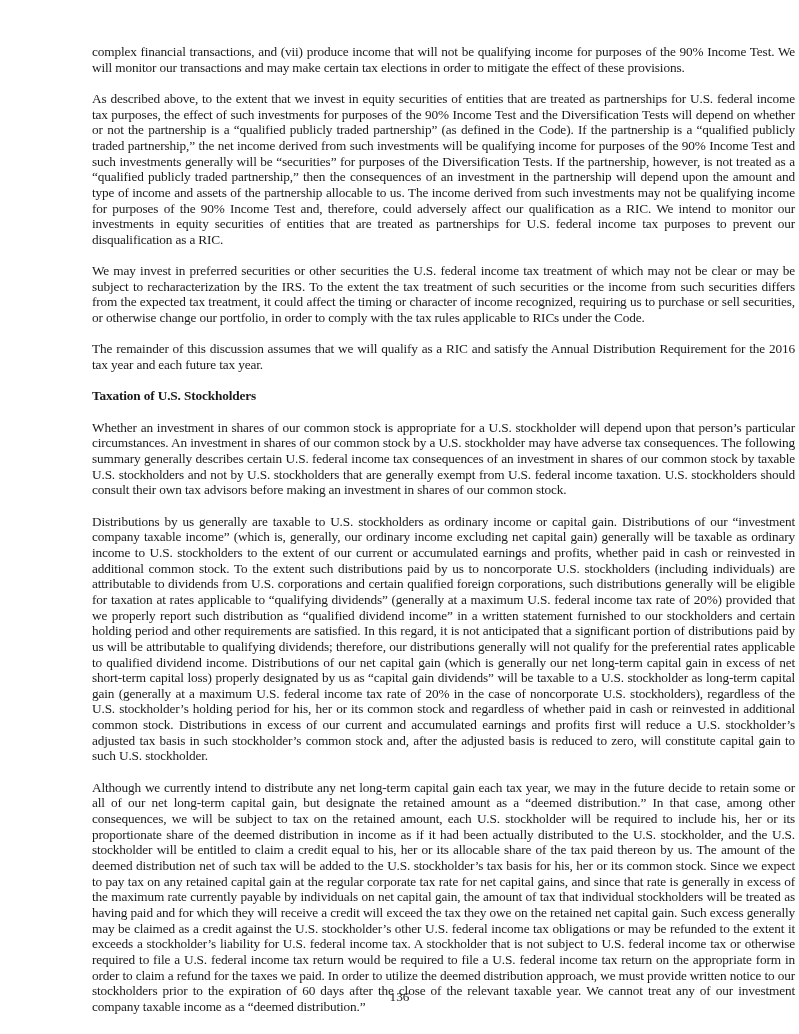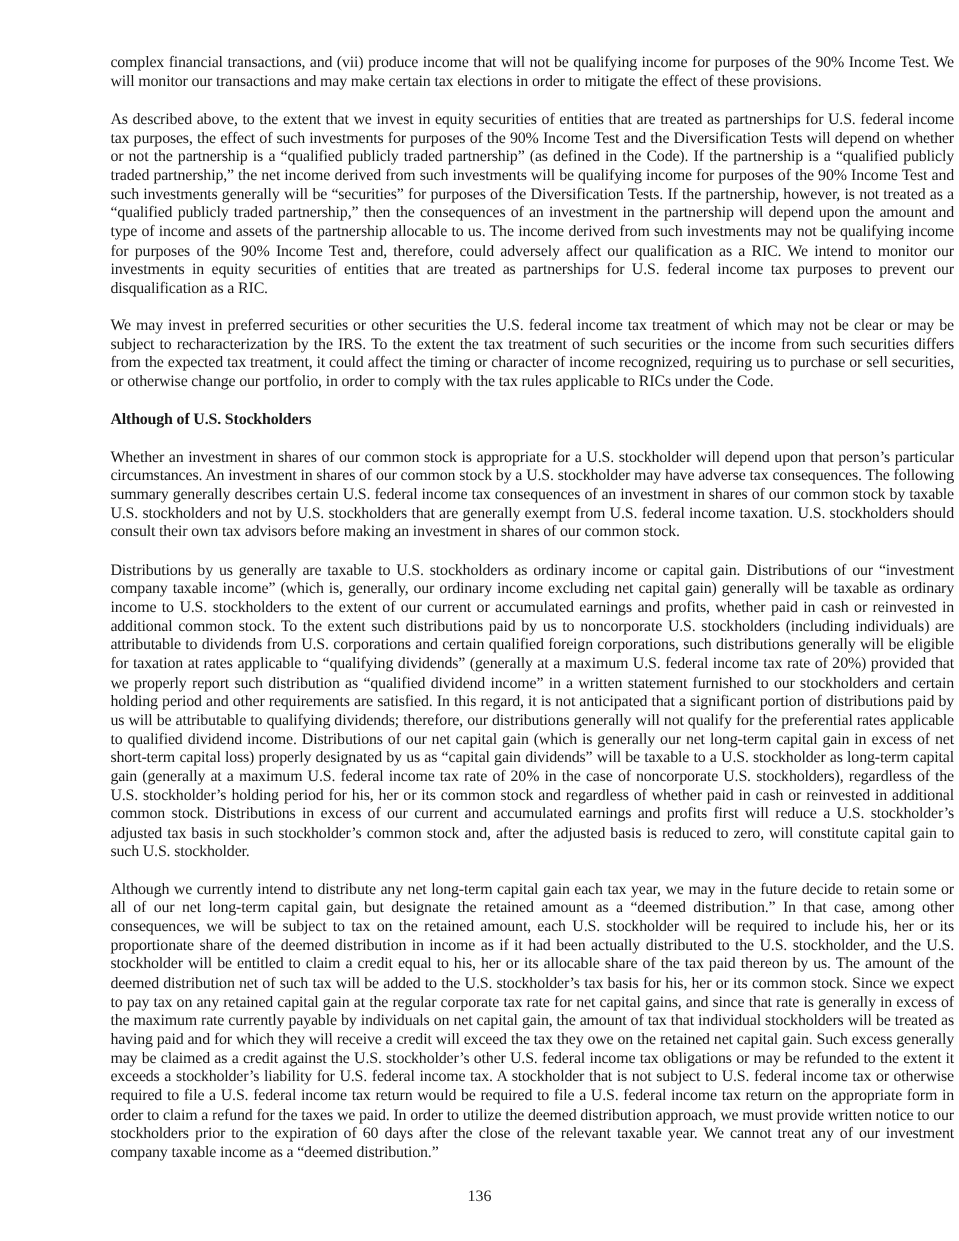--- a/index.html
+++ b/index.html
@@ -39,19 +39,20 @@
     color: #1a1a1a;
   }
 </style>
 </head>
 <body>
 
 <div class="page">
   <p>complex financial transactions, and (vii) produce income that will not be qualifying income for purposes of the 90% Income Test. We will monitor our transactions and may make certain tax elections in order to mitigate the effect of these provisions.</p>
   <p>As described above, to the extent that we invest in equity securities of entities that are treated as partnerships for U.S. federal income tax purposes, the effect of such investments for purposes of the 90% Income Test and the Diversification Tests will depend on whether or not the partnership is a “qualified publicly traded partnership” (as defined in the Code). If the partnership is a “qualified publicly traded partnership,” the net income derived from such investments will be qualifying income for purposes of the 90% Income Test and such investments generally will be “securities” for purposes of the Diversification Tests. If the partnership, however, is not treated as a “qualified publicly traded partnership,” then the consequences of an investment in the partnership will depend upon the amount and type of income and assets of the partnership allocable to us. The income derived from such investments may not be qualifying income for purposes of the 90% Income Test and, therefore, could adversely affect our qualification as a RIC. We intend to monitor our investments in equity securities of entities that are treated as partnerships for U.S. federal income tax purposes to prevent our disqualification as a RIC.</p>
   <p>We may invest in preferred securities or other securities the U.S. federal income tax treatment of which may not be clear or may be subject to recharacterization by the IRS. To the extent the tax treatment of such securities or the income from such securities differs from the expected tax treatment, it could affect the timing or character of income recognized, requiring us to purchase or sell securities, or otherwise change our portfolio, in order to comply with the tax rules applicable to RICs under the Code.</p>
-  <h3>Although of U.S. Stockholders</h3>
+  <p>The remainder of this discussion assumes that we will qualify as a RIC and satisfy the Annual Distribution Requirement for the 2016 tax year and each future tax year.</p>
+  <h3>Taxation of U.S. Stockholders</h3>
   <p>Whether an investment in shares of our common stock is appropriate for a U.S. stockholder will depend upon that person’s particular circumstances. An investment in shares of our common stock by a U.S. stockholder may have adverse tax consequences. The following summary generally describes certain U.S. federal income tax consequences of an investment in shares of our common stock by taxable U.S. stockholders and not by U.S. stockholders that are generally exempt from U.S. federal income taxation. U.S. stockholders should consult their own tax advisors before making an investment in shares of our common stock.</p>
   <p>Distributions by us generally are taxable to U.S. stockholders as ordinary income or capital gain. Distributions of our “investment company taxable income” (which is, generally, our ordinary income excluding net capital gain) generally will be taxable as ordinary income to U.S. stockholders to the extent of our current or accumulated earnings and profits, whether paid in cash or reinvested in additional common stock. To the extent such distributions paid by us to noncorporate U.S. stockholders (including individuals) are attributable to dividends from U.S. corporations and certain qualified foreign corporations, such distributions generally will be eligible for taxation at rates applicable to “qualifying dividends” (generally at a maximum U.S. federal income tax rate of 20%) provided that we properly report such distribution as “qualified dividend income” in a written statement furnished to our stockholders and certain holding period and other requirements are satisfied. In this regard, it is not anticipated that a significant portion of distributions paid by us will be attributable to qualifying dividends; therefore, our distributions generally will not qualify for the preferential rates applicable to qualified dividend income. Distributions of our net capital gain (which is generally our net long-term capital gain in excess of net short-term capital loss) properly designated by us as “capital gain dividends” will be taxable to a U.S. stockholder as long-term capital gain (generally at a maximum U.S. federal income tax rate of 20% in the case of noncorporate U.S. stockholders), regardless of the U.S. stockholder’s holding period for his, her or its common stock and regardless of whether paid in cash or reinvested in additional common stock. Distributions in excess of our current and accumulated earnings and profits first will reduce a U.S. stockholder’s adjusted tax basis in such stockholder’s common stock and, after the adjusted basis is reduced to zero, will constitute capital gain to such U.S. stockholder.</p>
   <p>Although we currently intend to distribute any net long-term capital gain each tax year, we may in the future decide to retain some or all of our net long-term capital gain, but designate the retained amount as a “deemed distribution.” In that case, among other consequences, we will be subject to tax on the retained amount, each U.S. stockholder will be required to include his, her or its proportionate share of the deemed distribution in income as if it had been actually distributed to the U.S. stockholder, and the U.S. stockholder will be entitled to claim a credit equal to his, her or its allocable share of the tax paid thereon by us. The amount of the deemed distribution net of such tax will be added to the U.S. stockholder’s tax basis for his, her or its common stock. Since we expect to pay tax on any retained capital gain at the regular corporate tax rate for net capital gains, and since that rate is generally in excess of the maximum rate currently payable by individuals on net capital gain, the amount of tax that individual stockholders will be treated as having paid and for which they will receive a credit will exceed the tax they owe on the retained net capital gain. Such excess generally may be claimed as a credit against the U.S. stockholder’s other U.S. federal income tax obligations or may be refunded to the extent it exceeds a stockholder’s liability for U.S. federal income tax. A stockholder that is not subject to U.S. federal income tax or otherwise required to file a U.S. federal income tax return would be required to file a U.S. federal income tax return on the appropriate form in order to claim a refund for the taxes we paid. In order to utilize the deemed distribution approach, we must provide written notice to our stockholders prior to the expiration of 60 days after the close of the relevant taxable year. We cannot treat any of our investment company taxable income as a “deemed distribution.”</p>
 </div>
 
 <div class="page-number">136</div>
 
 </body></html>

